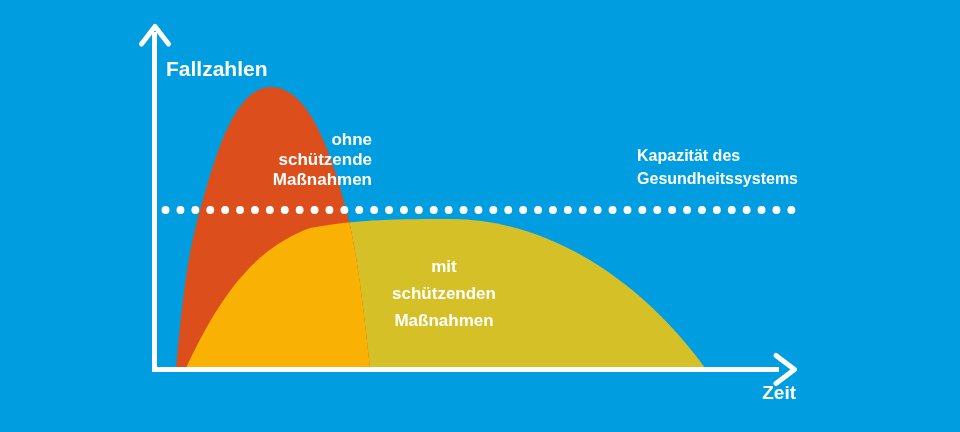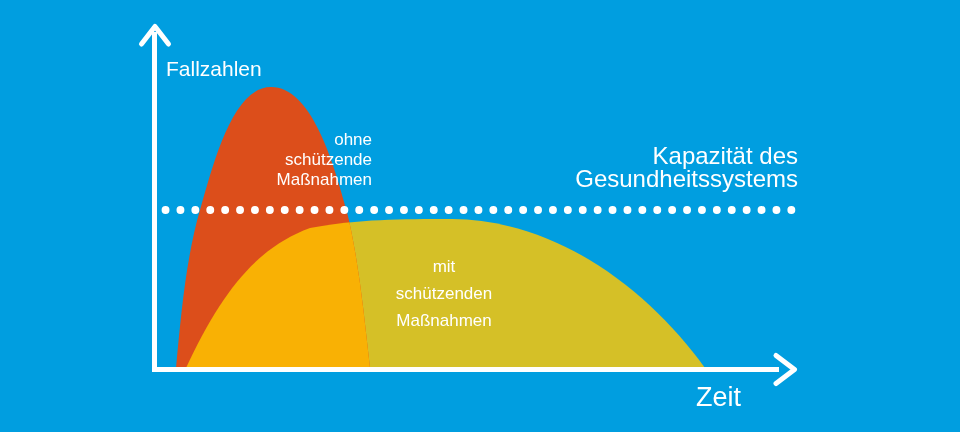--- a/index.html
+++ b/index.html
@@ -23,26 +23,26 @@
     fill: none; stroke: #FFFFFF; stroke-width: 5;
     stroke-linecap: round; stroke-linejoin: round;
   }
   .capacity-dots {
     fill: none; stroke: #FFFFFF; stroke-width: 7.8;
     stroke-linecap: round; stroke-dasharray: 0.1 14.8;
   }
   .lbl {
     position: absolute;
     color: #FFFFFF;
-    font-weight: normal;
+    font-weight: bold;
     white-space: pre-line;
   }
   .lbl-fallzahlen { left: 166px; top: 57px;  font-size: 21px; }
-  .lbl-zeit       { left: 696px; top: 382px; font-size: 27px; width: 100px; text-align: left; }
-  .lbl-capacity   { right: 162px; top: 144px; font-size: 24px; line-height: 23px; text-align: right; }
+  .lbl-zeit       { left: 696px; top: 382px; font-size: 19px; width: 100px; text-align: right; }
+  .lbl-capacity   { right: 162px; top: 144px; font-size: 16px; line-height: 23px; }
   .lbl-ohne       { left: 172px; top: 130px; font-size: 17px; line-height: 20px; width: 200px; text-align: right; }
   .lbl-mit        { left: 344px; top: 253px; font-size: 17px; line-height: 27px; width: 200px; text-align: center; }
 </style>
 </head>
 <body>
 
 <div class="stage">
 
   <svg width="960" height="432" viewBox="0 0 960 432">
     <defs>

